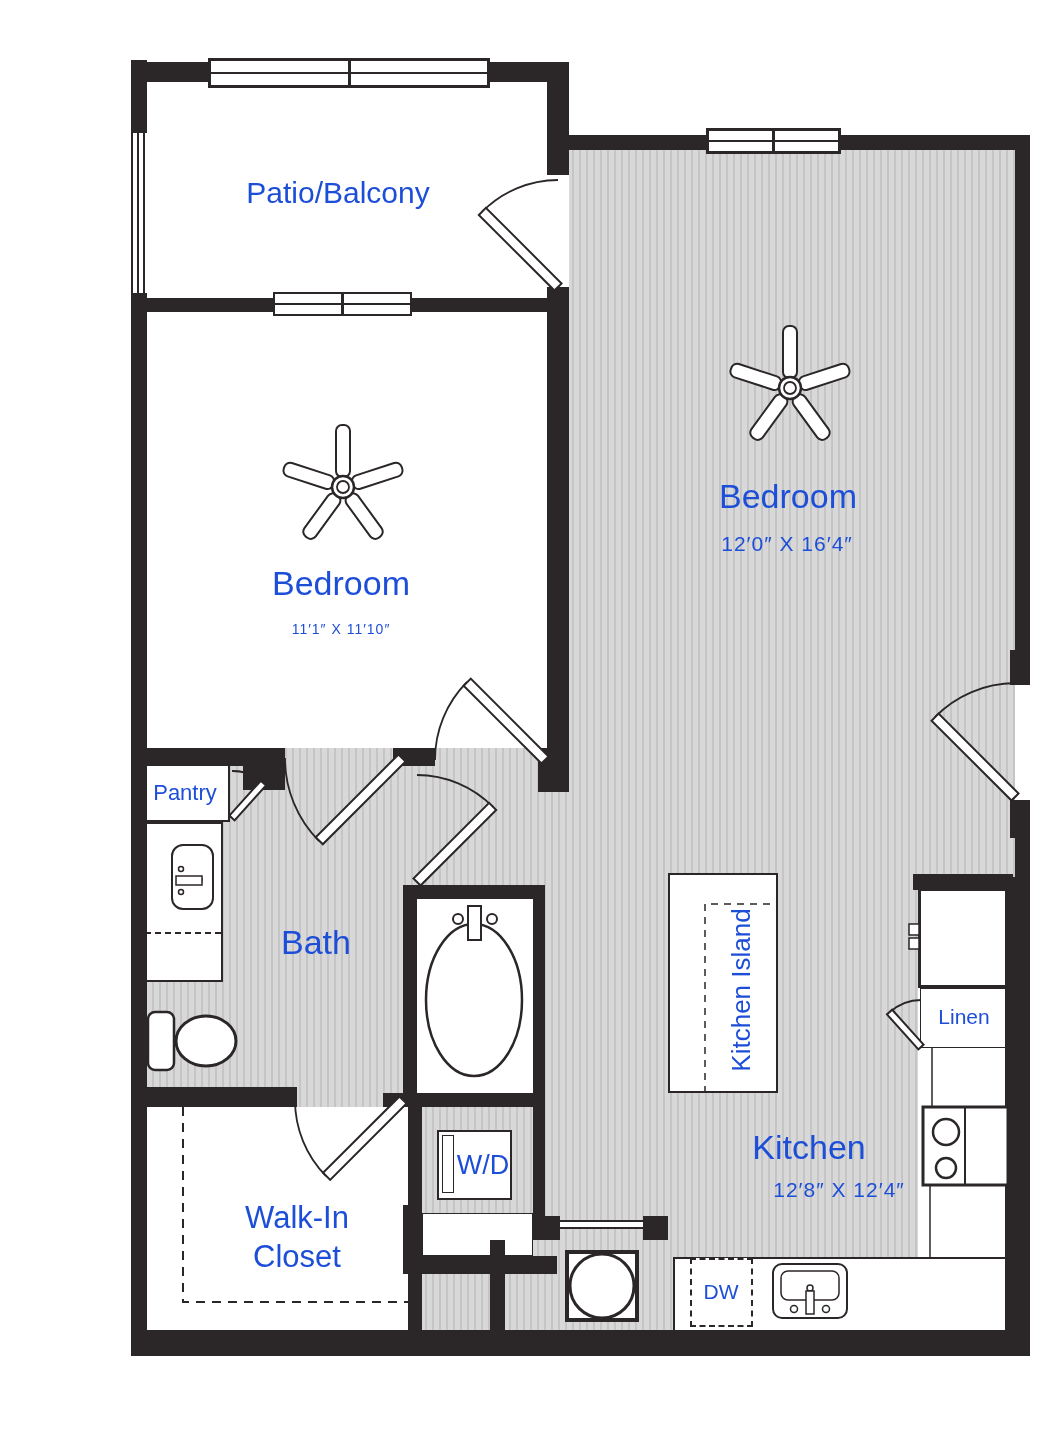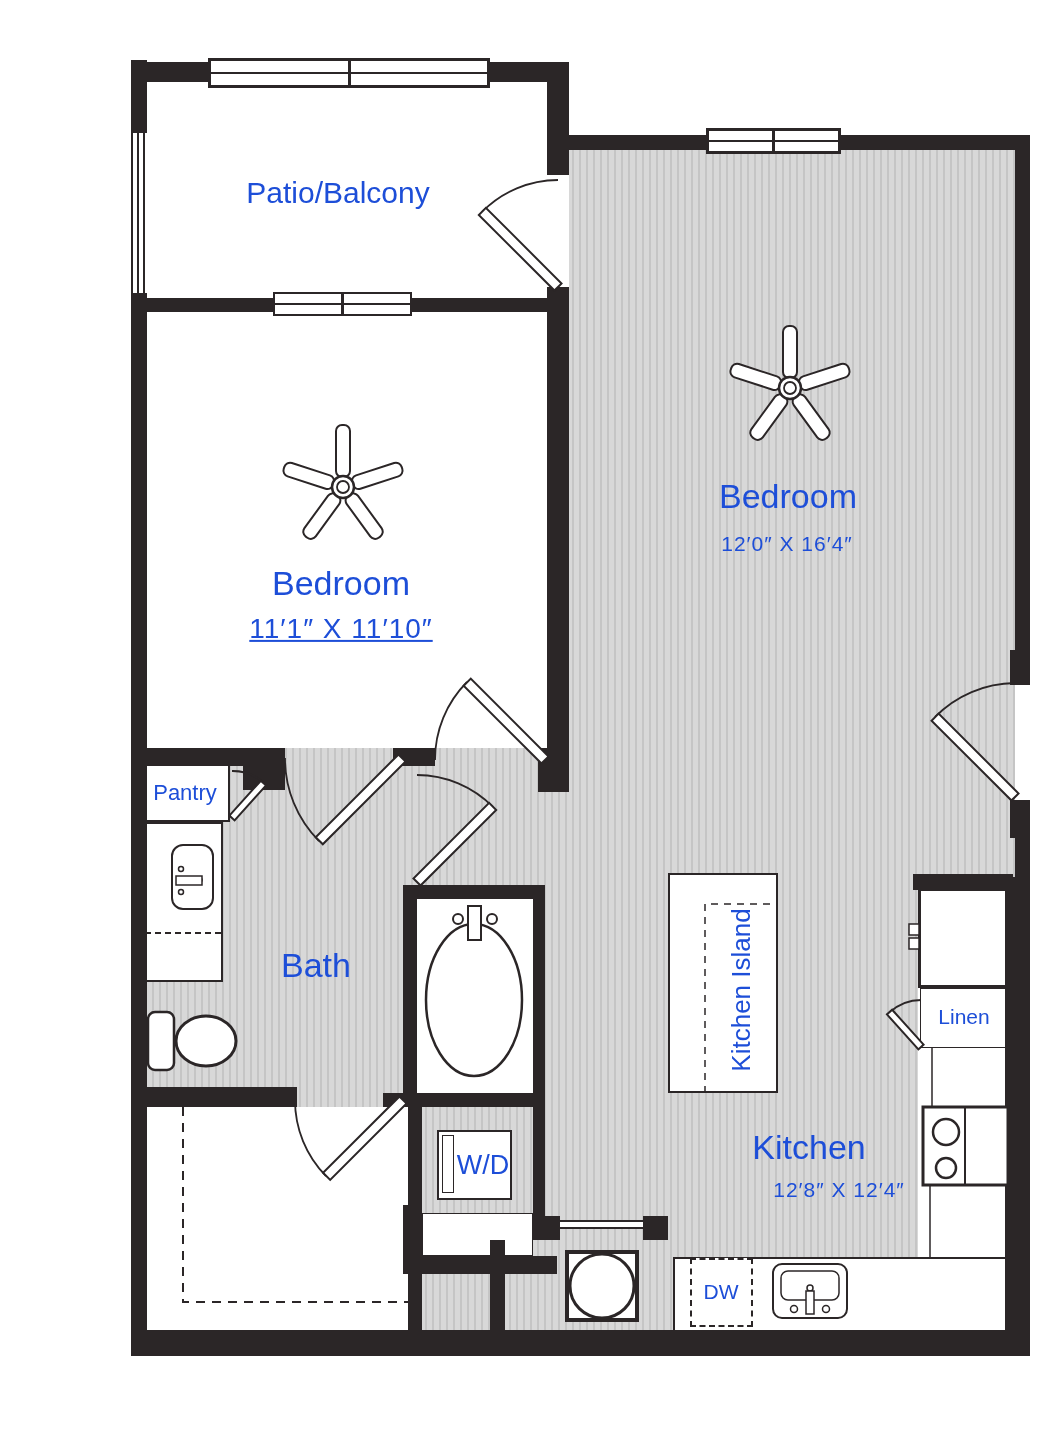--- a/index.html
+++ b/index.html
@@ -209,25 +209,27 @@
         <line x1="885" y1="1185" x2="885" y2="1257"></line>
       </g>
 
       <path d="M660,1093 L660,904 L733,904" stroke-width="1.5" stroke-dasharray="7 6"></path>
       <path d="M138,1107 L138,1302 L363,1302" stroke-width="2" stroke-dasharray="9 7"></path>
     </g>
   </svg>
 
   <div class="lbl" style="left:293px;top:193px;font-size:30px;">Patio/Balcony</div>
   <div class="lbl" style="left:296px;top:584px;font-size:34px;">Bedroom</div>
-  <div class="lbl" style="left:296px;top:629px;font-size:28px;letter-spacing:1px;text-decoration:underline;">11′1″ X 11′10″</div>
+  <div class="lbl" style="left:296px;top:629px;font-size:14px;letter-spacing:1px;">11′1″ X 11′10″</div>
   <div class="lbl" style="left:743px;top:497px;font-size:34px;">Bedroom</div>
   <div class="lbl" style="left:742px;top:544px;font-size:21px;letter-spacing:1px;">12′0″ X 16′4″</div>
-  <div class="lbl" style="left:271px;top:966px;font-size:34px;">Bath</div>
+  <div class="lbl" style="left:271px;top:943px;font-size:34px;">Bath</div>
   <div class="lbl" style="left:764px;top:1148px;font-size:34px;text-align:center;">Kitchen</div>
   <div class="lbl" style="left:794px;top:1190px;font-size:21px;letter-spacing:1px;">12′8″ X 12′4″</div>
   <div class="lbl rot" style="left:697px;top:990px;font-size:26px;">Kitchen Island</div>
   <div class="lbl" style="left:140px;top:793px;font-size:22px;">Pantry</div>
   <div class="lbl" style="left:919px;top:1017px;font-size:21px;">Linen</div>
   <div class="lbl" style="left:438px;top:1166px;font-size:27px;">W/D</div>
   <div class="lbl" style="left:676px;top:1292px;font-size:21px;">DW</div>
+  <div class="lbl multiline" style="left:252px;top:1238px;font-size:31px;line-height:1.25;">Walk-In
+Closet</div>
 
 </div>
 
 </body></html>

